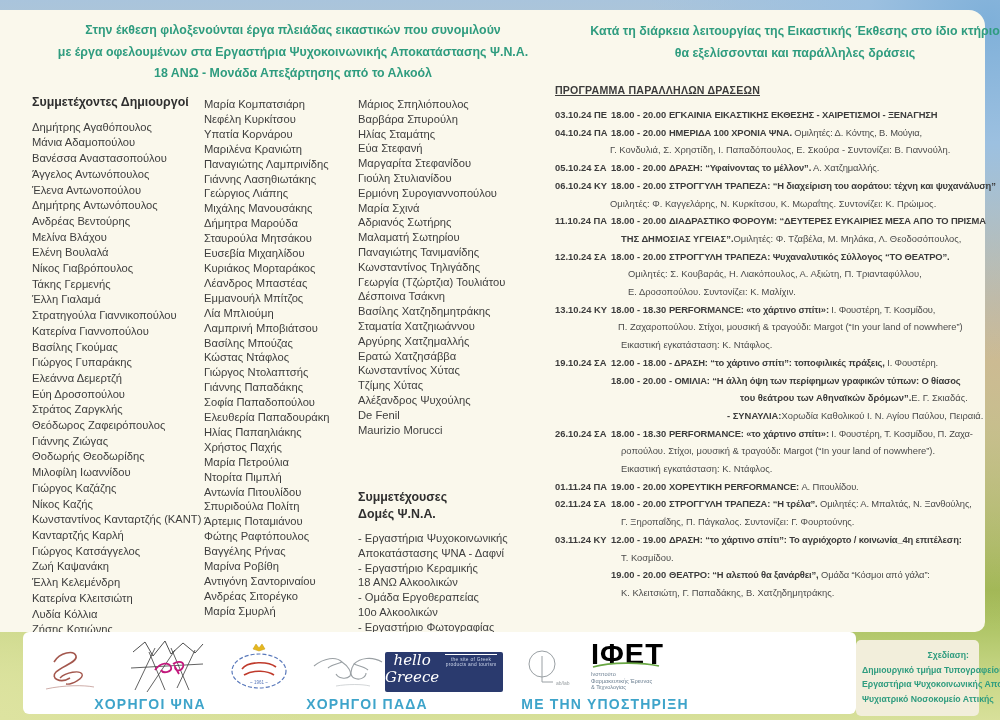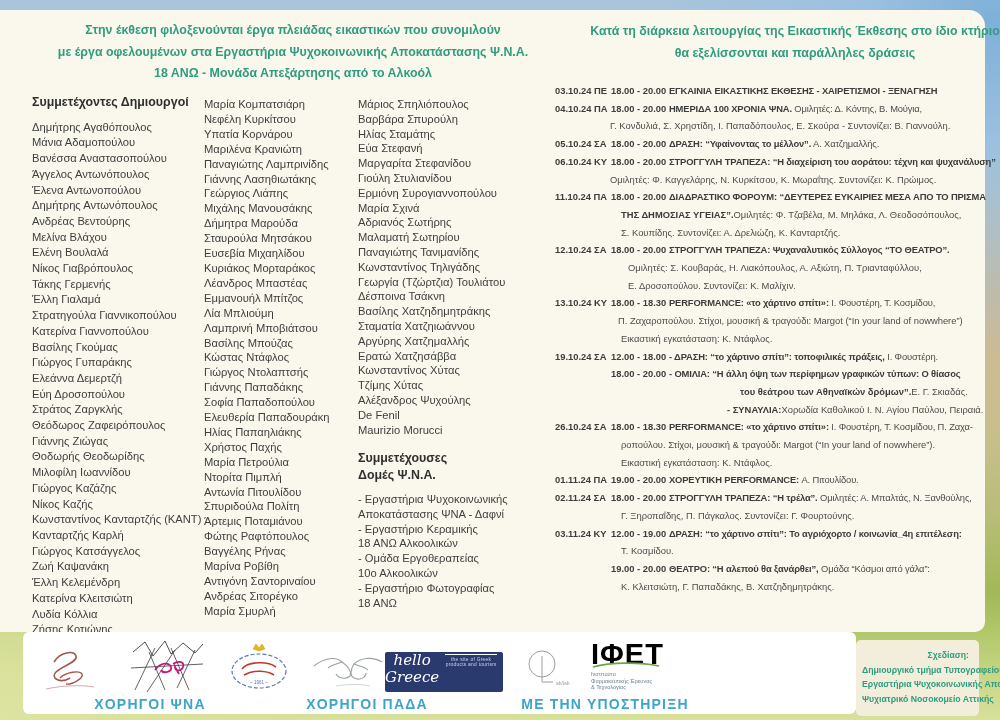--- a/index.html
+++ b/index.html
@@ -20,21 +20,21 @@
     font-size:12.4px;line-height:21.5px;margin-left:26px;}
   .intro-left{left:28px;top:20px;width:478px;}
   .intro-right{left:545px;top:21px;width:448px;}
   .names-col{position:absolute;color:#3e3e3e;font-size:11.2px;white-space:nowrap;}
   .names-col .hd{font-size:12.4px;font-weight:bold;color:#2f2f2f;margin-bottom:9px;}
   .col1{left:32px;top:95px;width:172px;line-height:15.7px;}
   .col2{left:204px;top:97px;width:154px;line-height:14.9px;}
   .col3{left:358px;top:97px;width:178px;line-height:14.8px;}
   .structs{position:absolute;left:358px;top:450px;width:180px;color:#3e3e3e;
     font-size:11.2px;line-height:14.8px;white-space:nowrap;}
-  .structs .hd{font-size:12.4px;font-weight:bold;color:#2f2f2f;line-height:17px;margin-bottom:8px;}
+  .structs .hd{font-size:12.4px;font-weight:bold;color:#2f2f2f;line-height:17px;margin-bottom:8px;margin-top:39px;}
   .prog{position:absolute;left:555px;top:82px;width:437px;color:#4b4b4b;}
   .prog-title{font-size:10.6px;font-weight:bold;color:#3c3c3c;line-height:16px;
     margin-bottom:8px;text-decoration:underline;letter-spacing:.2px;}
   .prog-rows{font-size:9.4px;line-height:17.7px;}
   .prog-row{display:flex;white-space:nowrap;}
   .pd{width:56px;font-weight:bold;color:#3c3c3c;flex:0 0 auto;}
   .pt{width:58px;font-weight:bold;color:#3c3c3c;flex:0 0 auto;}
   .px2{flex:1 1 auto;letter-spacing:-0.15px;}
   .pb{font-weight:bold;color:#3c3c3c;}
   .footer-band{position:absolute;left:23px;top:632px;width:833px;height:82px;
@@ -187,20 +187,21 @@
       <div>- Εργαστήριο Κεραμικής</div>
       <div>18 ΑΝΩ Αλκοολικών</div>
       <div>- Ομάδα Εργοθεραπείας</div>
       <div>10ο Αλκοολικών</div>
       <div>- Εργαστήριο Φωτογραφίας</div>
       <div>18 ΑΝΩ</div>
     </div>
 </div>
 
 <div class="prog">
+  <div class="prog-title">ΠΡΟΓΡΑΜΜΑ ΠΑΡΑΛΛΗΛΩΝ ΔΡΑΣΕΩΝ</div>
   <div class="prog-rows">
       <div class="prog-row">
         <span class="pd">03.10.24 ΠΕ</span>
         <span class="pt">18.00 - 20.00</span>
         <span class="px2"><span class="pb">ΕΓΚΑΙΝΙΑ ΕΙΚΑΣΤΙΚΗΣ ΕΚΘΕΣΗΣ - ΧΑΙΡΕΤΙΣΜΟΙ - ΞΕΝΑΓΗΣΗ</span></span>
       </div>
       <div class="prog-row">
         <span class="pd">04.10.24 ΠΑ</span>
         <span class="pt">18.00 - 20.00</span>
         <span class="px2"><span class="pb">ΗΜΕΡΙΔΑ 100 ΧΡΟΝΙΑ ΨΝΑ.</span><span> Ομιλητές: Δ. Κόντης, Β. Μούγια,</span></span>
@@ -222,23 +223,20 @@
         <span>Ομιλητές: Φ. Καγγελάρης, Ν. Κυρκίτσου, Κ. Μωραΐτης. Συντονίζει: Κ. Πρώιμος.</span>
       </div>
       <div class="prog-row">
         <span class="pd">11.10.24 ΠΑ</span>
         <span class="pt">18.00 - 20.00</span>
         <span class="px2"><span class="pb">ΔΙΑΔΡΑΣΤΙΚΟ ΦΟΡΟΥΜ: “ΔΕΥΤΕΡΕΣ ΕΥΚΑΙΡΙΕΣ ΜΕΣΑ ΑΠΟ ΤΟ ΠΡΙΣΜΑ</span></span>
       </div>
       <div class="prog-row" style="padding-left: 66px;">
         <span class="pb">ΤΗΣ ΔΗΜΟΣΙΑΣ ΥΓΕΙΑΣ”.</span>
         <span> Ομιλητές: Φ. Τζαβέλα, Μ. Μηλάκα, Λ. Θεοδοσόπουλος,</span>
-      </div>
-      <div class="prog-row" style="padding-left: 66px;">
-        <span>Σ. Κουπίδης. Συντονίζει: Α. Δρελιώζη, Κ. Κανταρτζής.</span>
       </div>
       <div class="prog-row">
         <span class="pd">12.10.24 ΣΑ</span>
         <span class="pt">18.00 - 20.00</span>
         <span class="px2"><span class="pb">ΣΤΡΟΓΓΥΛΗ ΤΡΑΠΕΖΑ: Ψυχαναλυτικός Σύλλογος “ΤΟ ΘΕΑΤΡΟ”.</span></span>
       </div>
       <div class="prog-row" style="padding-left: 73px;">
         <span>Ομιλητές:  Σ. Κουβαράς, Η. Λιακόπουλος, Α. Αξιώτη, Π. Τριανταφύλλου,</span>
       </div>
       <div class="prog-row" style="padding-left: 73px;">

